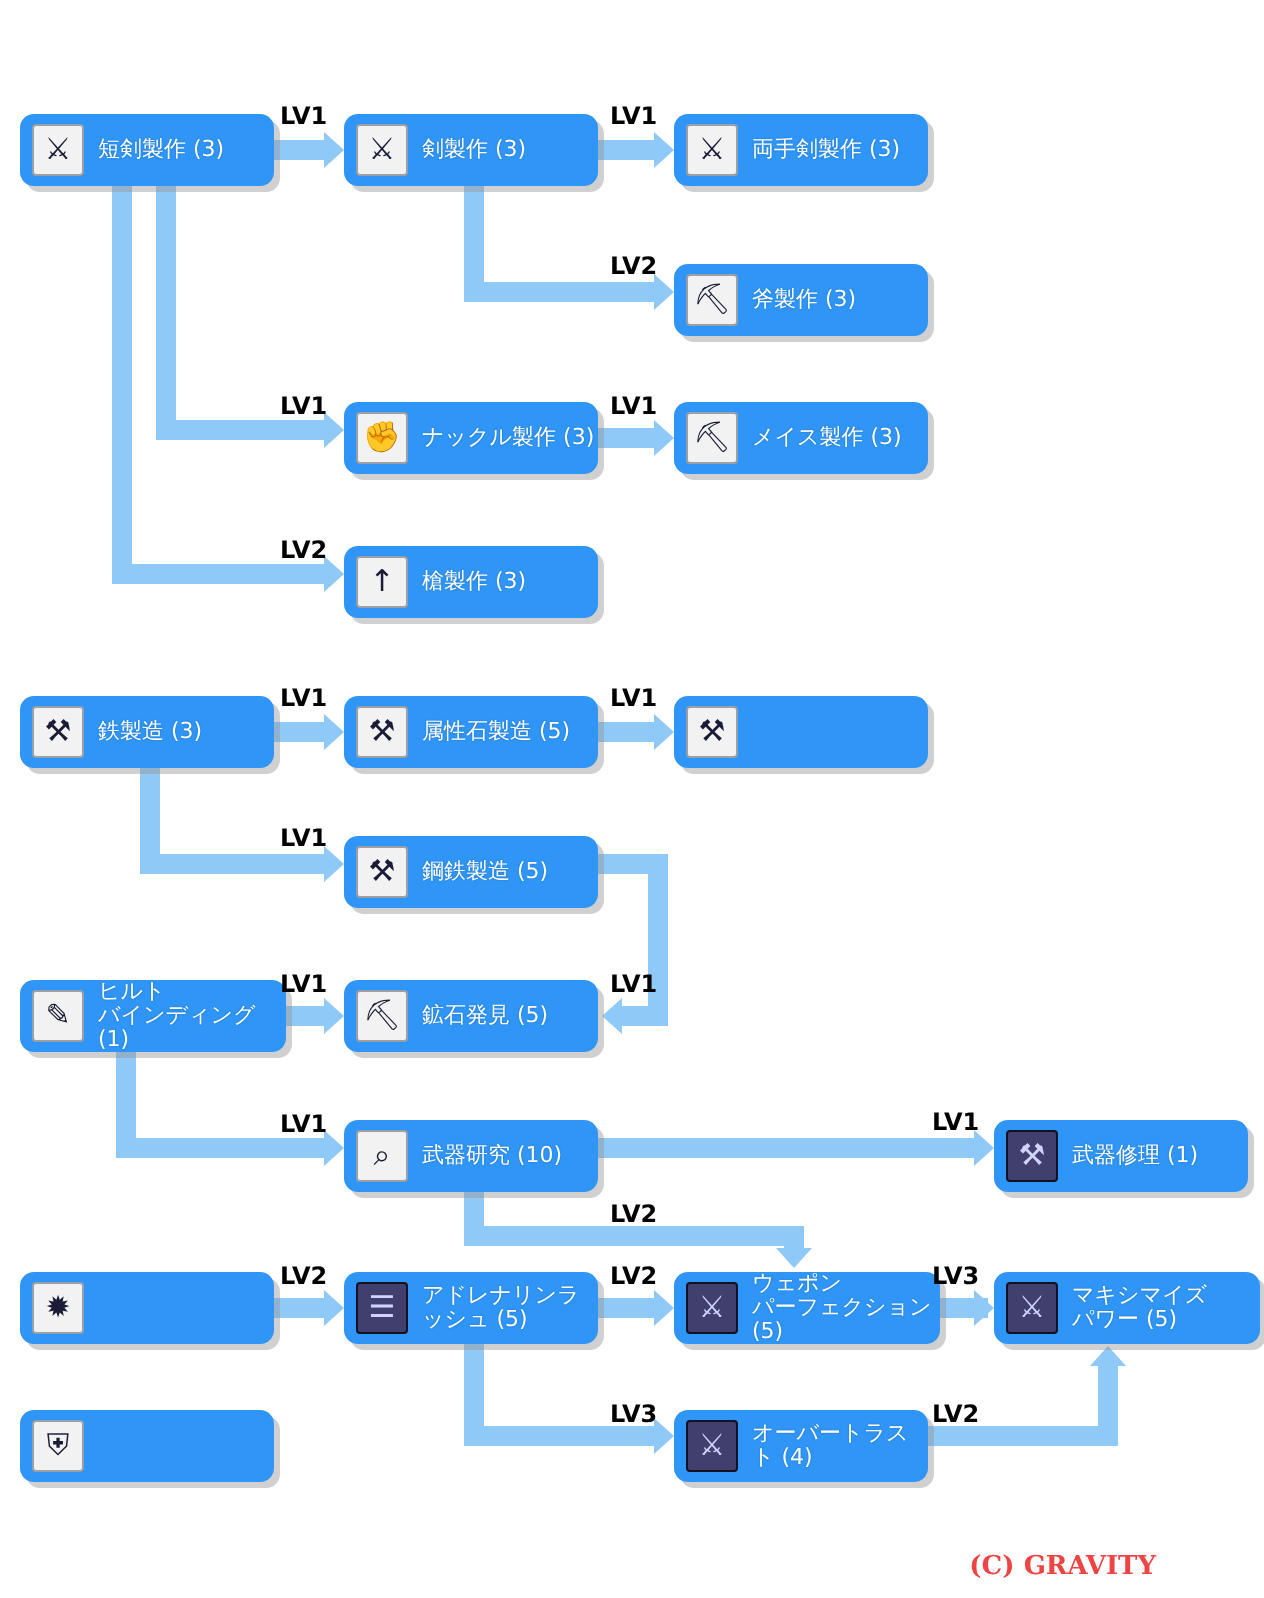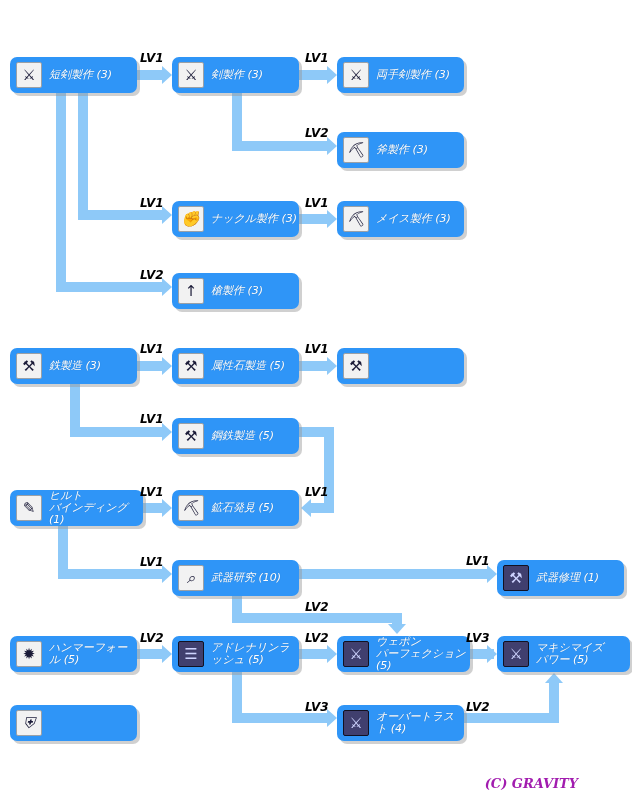--- a/index.html
+++ b/index.html
@@ -13,21 +13,20 @@
     height: 799px;
     position: relative;
     font-family: "DejaVu Sans", "Liberation Sans", sans-serif;
     overflow: hidden;
   }
   #canvas {
     position: absolute;
     left: 0; top: 0;
     width: 588px;
     height: 799px;
-    font-style: italic;
   }
   
   .conn {
     position: absolute;
     background: #8ec9f8;
     z-index: 1;
   }
   .arrow-r {
     position: absolute;
     width: 0; height: 0;
@@ -120,21 +119,21 @@
     text-shadow: 0 0 1px rgba(0,0,0,0.25);
   }
   
   #copyright {
     position: absolute;
     right: 10px;
     bottom: 8px;
     font-family: "DejaVu Serif", "Liberation Serif", serif;
     font-weight: bold;
     font-size: 13px;
-    color: #a21caf;
+    color: #ef4444;
     z-index: 5;
   }
 </style>
 </head>
 <body>
 
 <div id="canvas">
 
   <div class="conn" style="left:137px; top:70px; width:28px; height:10px;"></div>
   <div class="arrow-r" style="left:162px; top:66px;"></div>
@@ -314,21 +313,20 @@
       <div class="node" style="left: 497px; top: 560px;">
         <div class="ico dark">
           <span class="g">⚒</span>
         </div>
         <div class="lbl">武器修理 (1)</div>
       </div>
       <div class="node" style="left: 10px; top: 636px;">
         <div class="ico">
           <span class="g">✹</span>
         </div>
-        <div class="lbl">ハンマーフォール (5)</div>
       </div>
       <div class="node" style="left: 172px; top: 636px;">
         <div class="ico dark">
           <span class="g">☰</span>
         </div>
         <div class="lbl">アドレナリンラッシュ (5)</div>
       </div>
       <div class="node wide" style="left: 337px; top: 636px;">
         <div class="ico dark">
           <span class="g">⚔</span>

